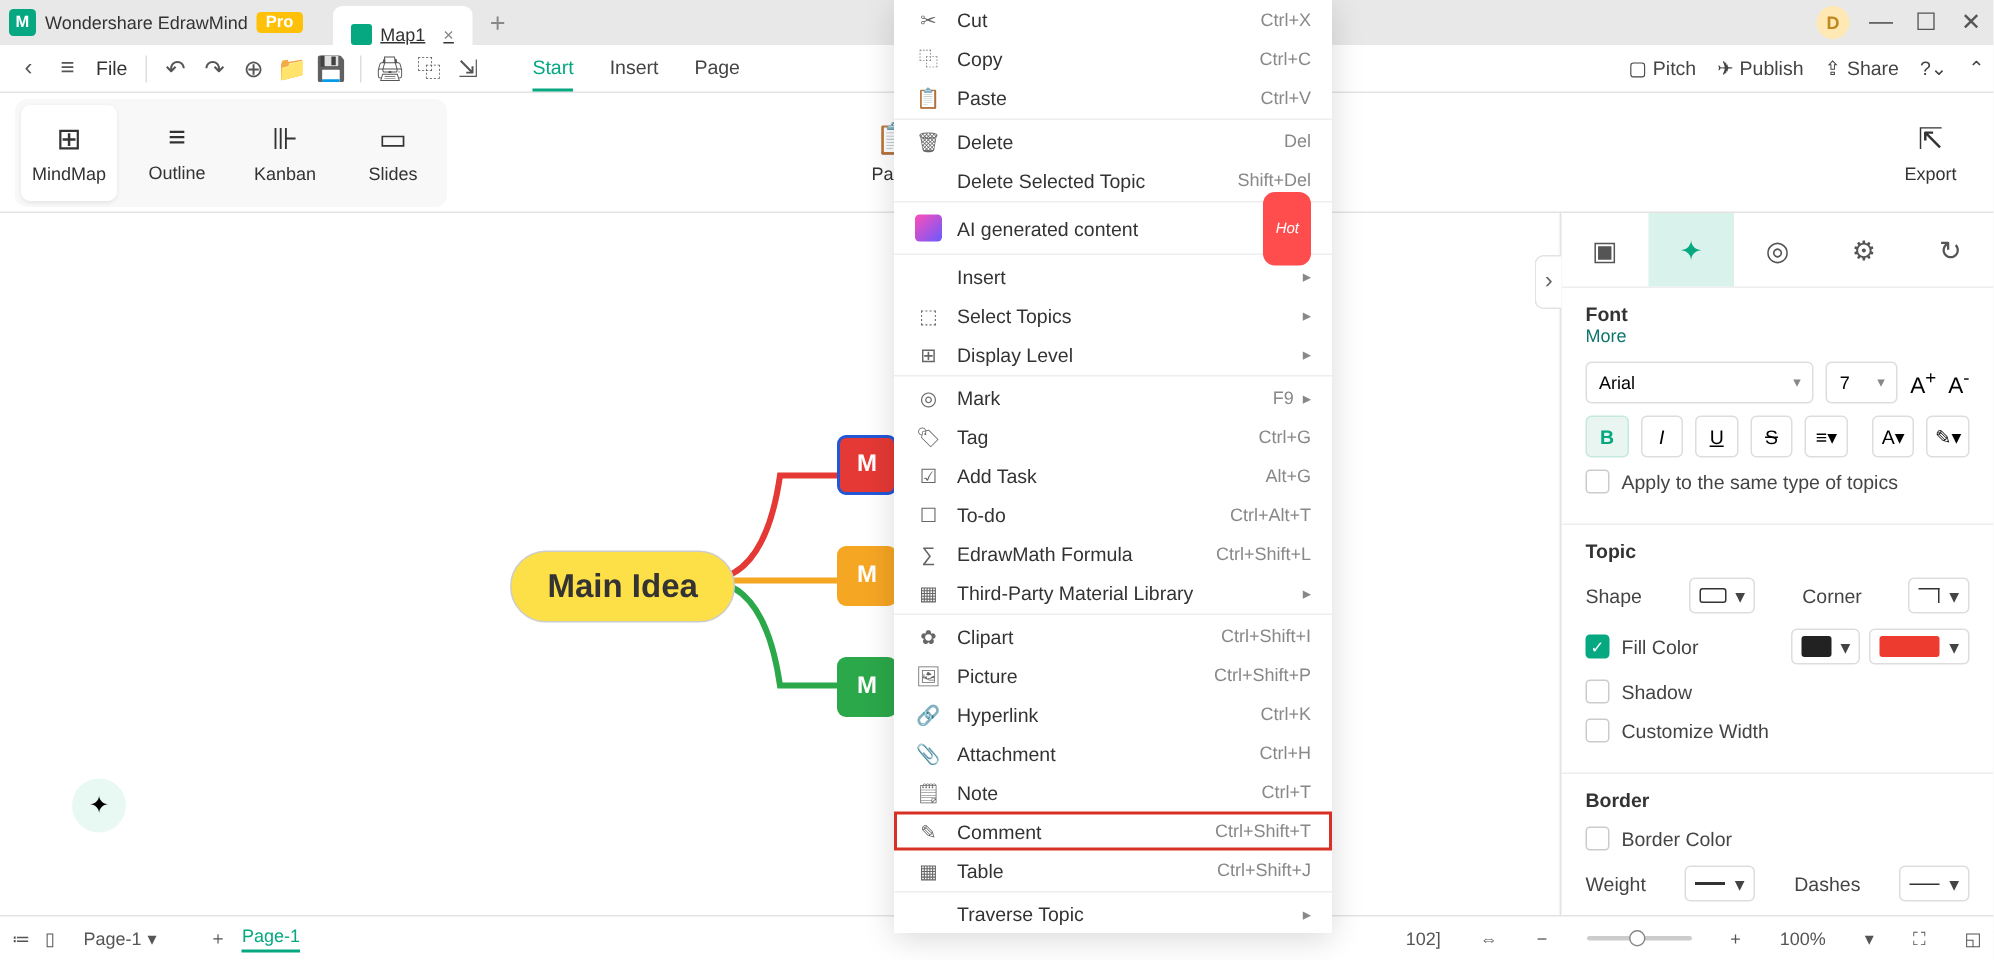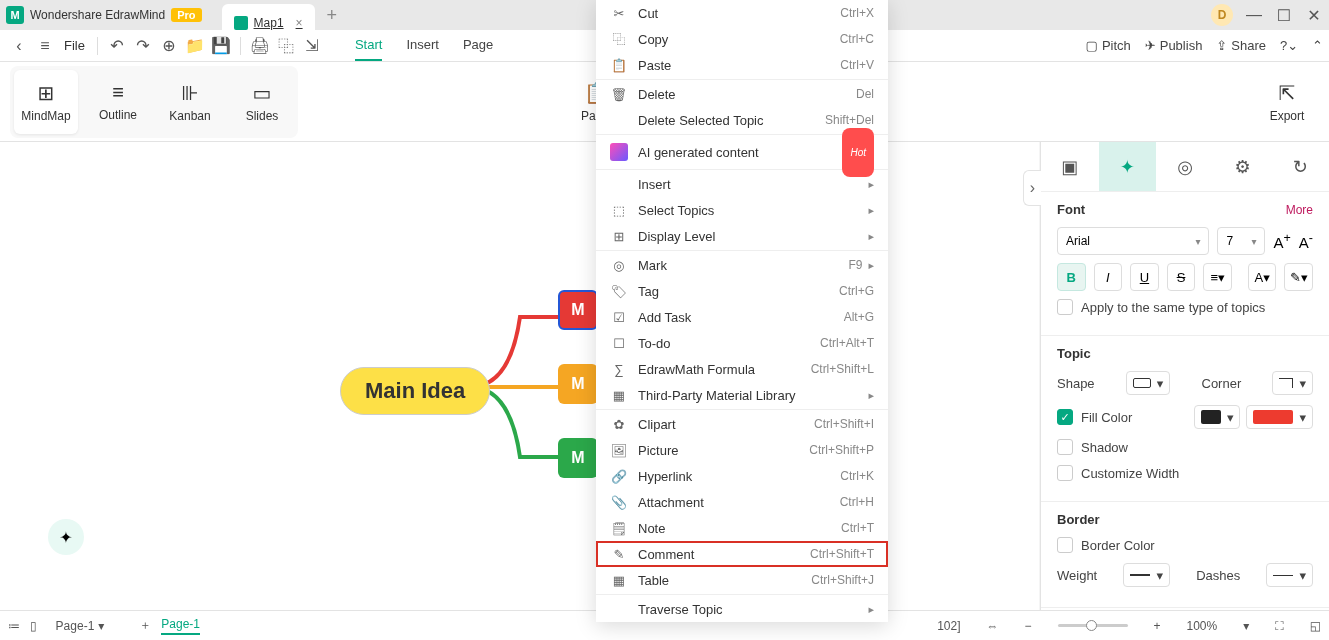--- a/index.html
+++ b/index.html
@@ -4,21 +4,21 @@
 <style>
 * { margin: 0; padding: 0; box-sizing: border-box; font-family: -apple-system, BlinkMacSystemFont, "Segoe UI", Arial, sans-serif; }
 body { width: 1329px; height: 640px; background: #f5f5f5; overflow: hidden; position: relative; }
 
 
 .titlebar { height: 30px; background: #e8e8e8; display: flex; align-items: center; padding: 0 6px; }
 .app-logo { width: 18px; height: 18px; background: #05a881; border-radius: 3px; margin-right: 6px; display: flex; align-items: center; justify-content: center; color: #fff; font-size: 11px; font-weight: bold; }
 .app-title { font-size: 12px; color: #333; }
 .pro-badge { background: #ffc107; color: #fff; font-size: 11px; padding: 1px 6px; border-radius: 3px; margin-left: 6px; font-weight: 600; }
 .tabs-area { display: flex; margin-left: 20px; height: 100%; align-items: flex-end; }
-.doc-tab { background: #fff; height: 26px; display: flex; align-items: flex-end; padding: 0 12px; border-radius: 6px 6px 0 0; font-size: 12px; color: #333; margin-right: 4px; text-decoration: underline; }
+.doc-tab { background: #fff; height: 26px; display: flex; align-items: flex-start; padding: 12px 12px; border-radius: 6px 6px 0 0; font-size: 12px; color: #333; margin-right: 4px; text-decoration: underline; }
 .doc-tab .tab-logo { width: 14px; height: 14px; background: #05a881; border-radius: 2px; margin-right: 6px; }
 .doc-tab .close { margin-left: 12px; color: #888; cursor: pointer; }
 .new-tab { color: #888; font-size: 18px; margin-left: 8px; cursor: pointer; padding-bottom: 4px; }
 .titlebar-right { margin-left: auto; display: flex; align-items: center; gap: 12px; }
 .user-badge { width: 22px; height: 22px; border-radius: 50%; background: #ffe8b3; color: #c08820; display: flex; align-items: center; justify-content: center; font-size: 12px; font-weight: 600; }
 .win-btn { width: 18px; height: 18px; display: flex; align-items: center; justify-content: center; color: #555; cursor: pointer; }
 
 
 .toolbar { height: 32px; background: #fff; border-bottom: 1px solid #e3e3e3; display: flex; align-items: center; padding: 0 6px; }
 .tb-icon { width: 22px; height: 22px; display: flex; align-items: center; justify-content: center; color: #555; cursor: pointer; margin: 0 2px; }
@@ -60,22 +60,22 @@
 .cm-ai-logo { width: 18px; height: 18px; background: linear-gradient(135deg,#ff4db8,#6a5aff); border-radius: 3px; margin-right: 10px; }
 .hot-badge { background: #ff4d4d; color: #fff; font-size: 10px; padding: 19px 8px; border-radius: 8px; font-style: italic; }
 
 
 .right-panel { position: absolute; right: 0; top: 142px; bottom: 30px; width: 289px; background: #fff; border-left: 1px solid #e3e3e3; }
 .panel-toggle { position: absolute; left: -18px; top: 28px; width: 18px; height: 36px; background: #fff; border: 1px solid #e3e3e3; border-right: none; border-radius: 6px 0 0 6px; display: flex; align-items: center; justify-content: center; cursor: pointer; color: #666; }
 .panel-tabs { display: flex; height: 50px; border-bottom: 1px solid #eee; }
 .panel-tab { flex: 1; display: flex; align-items: center; justify-content: center; cursor: pointer; color: #555; font-size: 18px; }
 .panel-tab.active { background: #d9f2ec; color: #05a881; }
 .panel-section { padding: 10px 16px; border-bottom: 1px solid #eee; }
-.section-header { display: flex; justify-content: space-between; align-items: center; font-size: 13px; font-weight: 600; color: #333; margin-bottom: 10px; }
-.section-header .more { font-weight: 400; color: #be185d; cursor: pointer; font-size: 12px; }
+.section-header { display: flex; justify-content: space-between; font-size: 13px; font-weight: 600; color: #333; margin-bottom: 10px; flex-direction: column; }
+.section-header .more { font-weight: 400; color: #0f766e; cursor: pointer; font-size: 12px; }
 .row { display: flex; align-items: center; gap: 8px; margin-bottom: 8px; }
 .select-box { border: 1px solid #ddd; border-radius: 4px; height: 28px; display: flex; align-items: center; padding: 0 8px; font-size: 12px; cursor: pointer; background: #fff; }
 .select-box .caret { margin-left: auto; color: #888; font-size: 10px; }
 .fmt-btn { width: 30px; height: 28px; border: 1px solid #ddd; border-radius: 4px; display: flex; align-items: center; justify-content: center; cursor: pointer; font-size: 13px; background: #fff; }
 .fmt-btn.active { background: #e8f5f1; color: #05a881; font-weight: 700; border-color: #c5e8e0; }
 .checkbox-row { display: flex; align-items: center; gap: 8px; font-size: 13px; color: #444; margin-bottom: 10px; }
 .checkbox { width: 16px; height: 16px; border: 1px solid #ccc; border-radius: 3px; display: flex; align-items: center; justify-content: center; }
 .checkbox.checked { background: #05a881; border-color: #05a881; color: #fff; font-size: 11px; }
 .prop-row { display: flex; align-items: center; justify-content: space-between; margin-bottom: 10px; font-size: 13px; color: #444; }
 .swatch { width: 20px; height: 14px; border-radius: 2px; }

